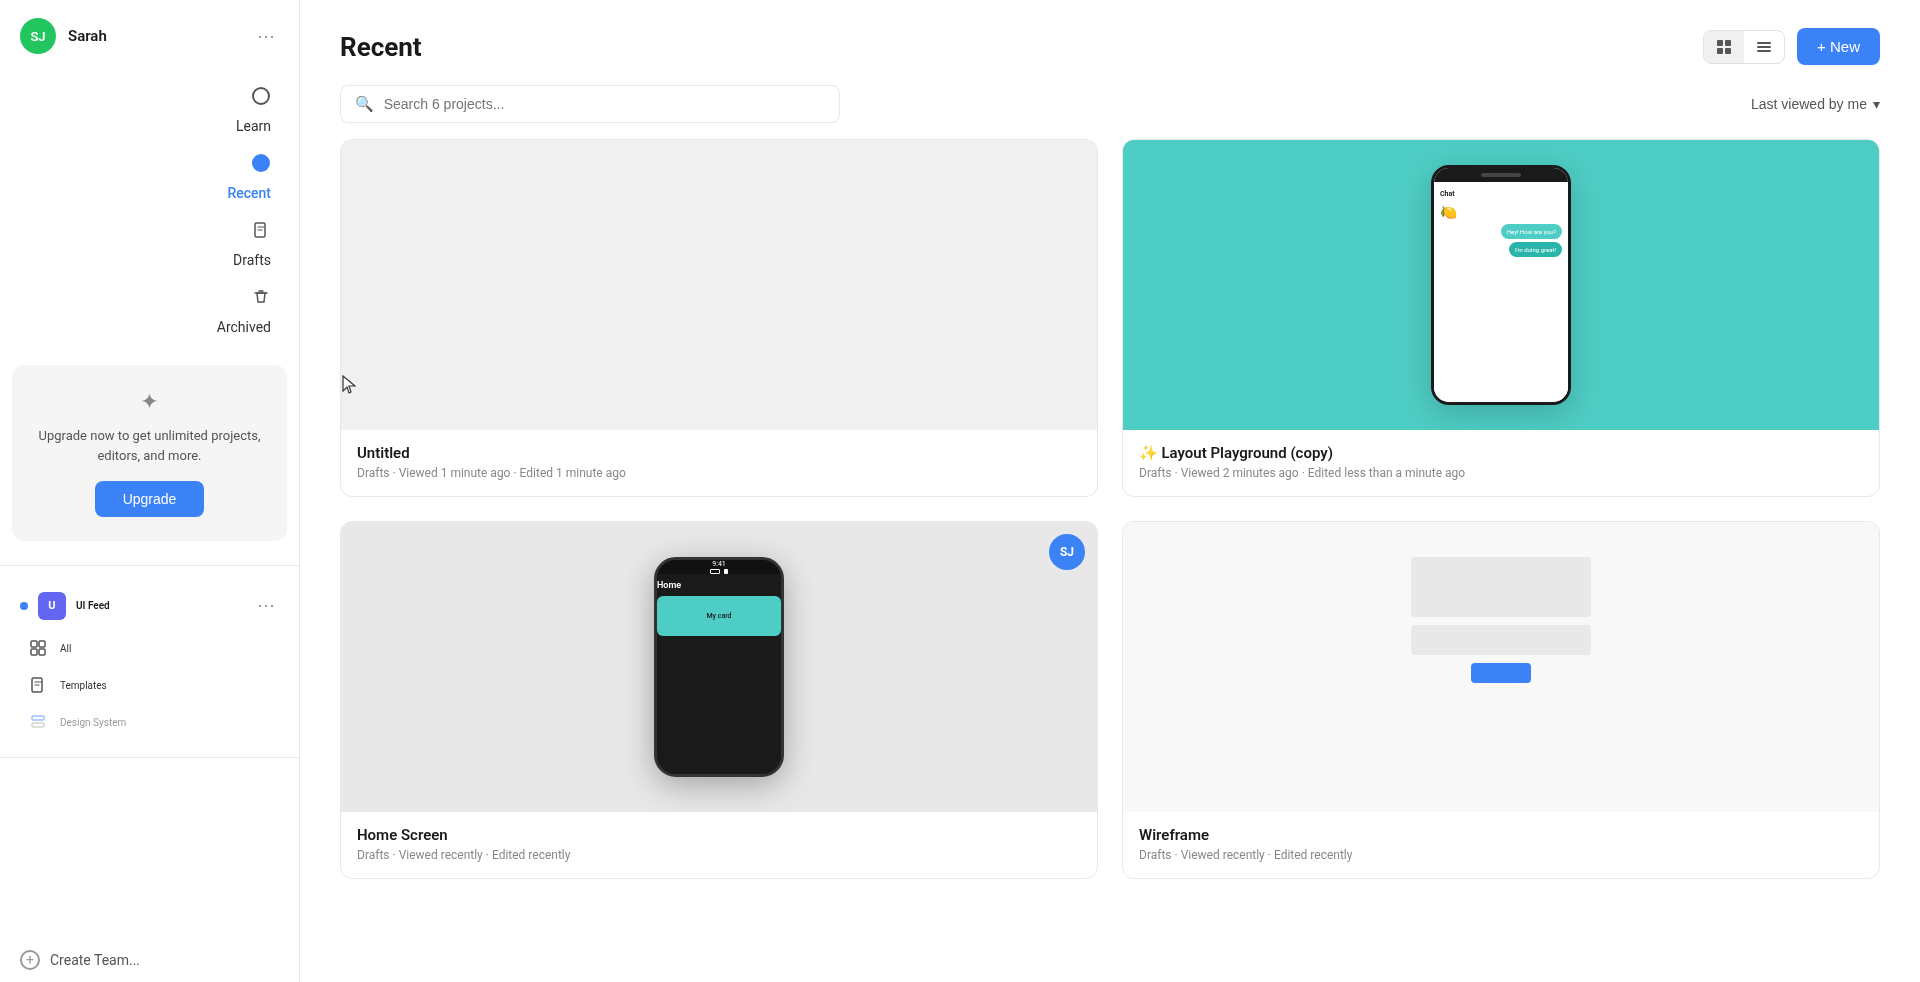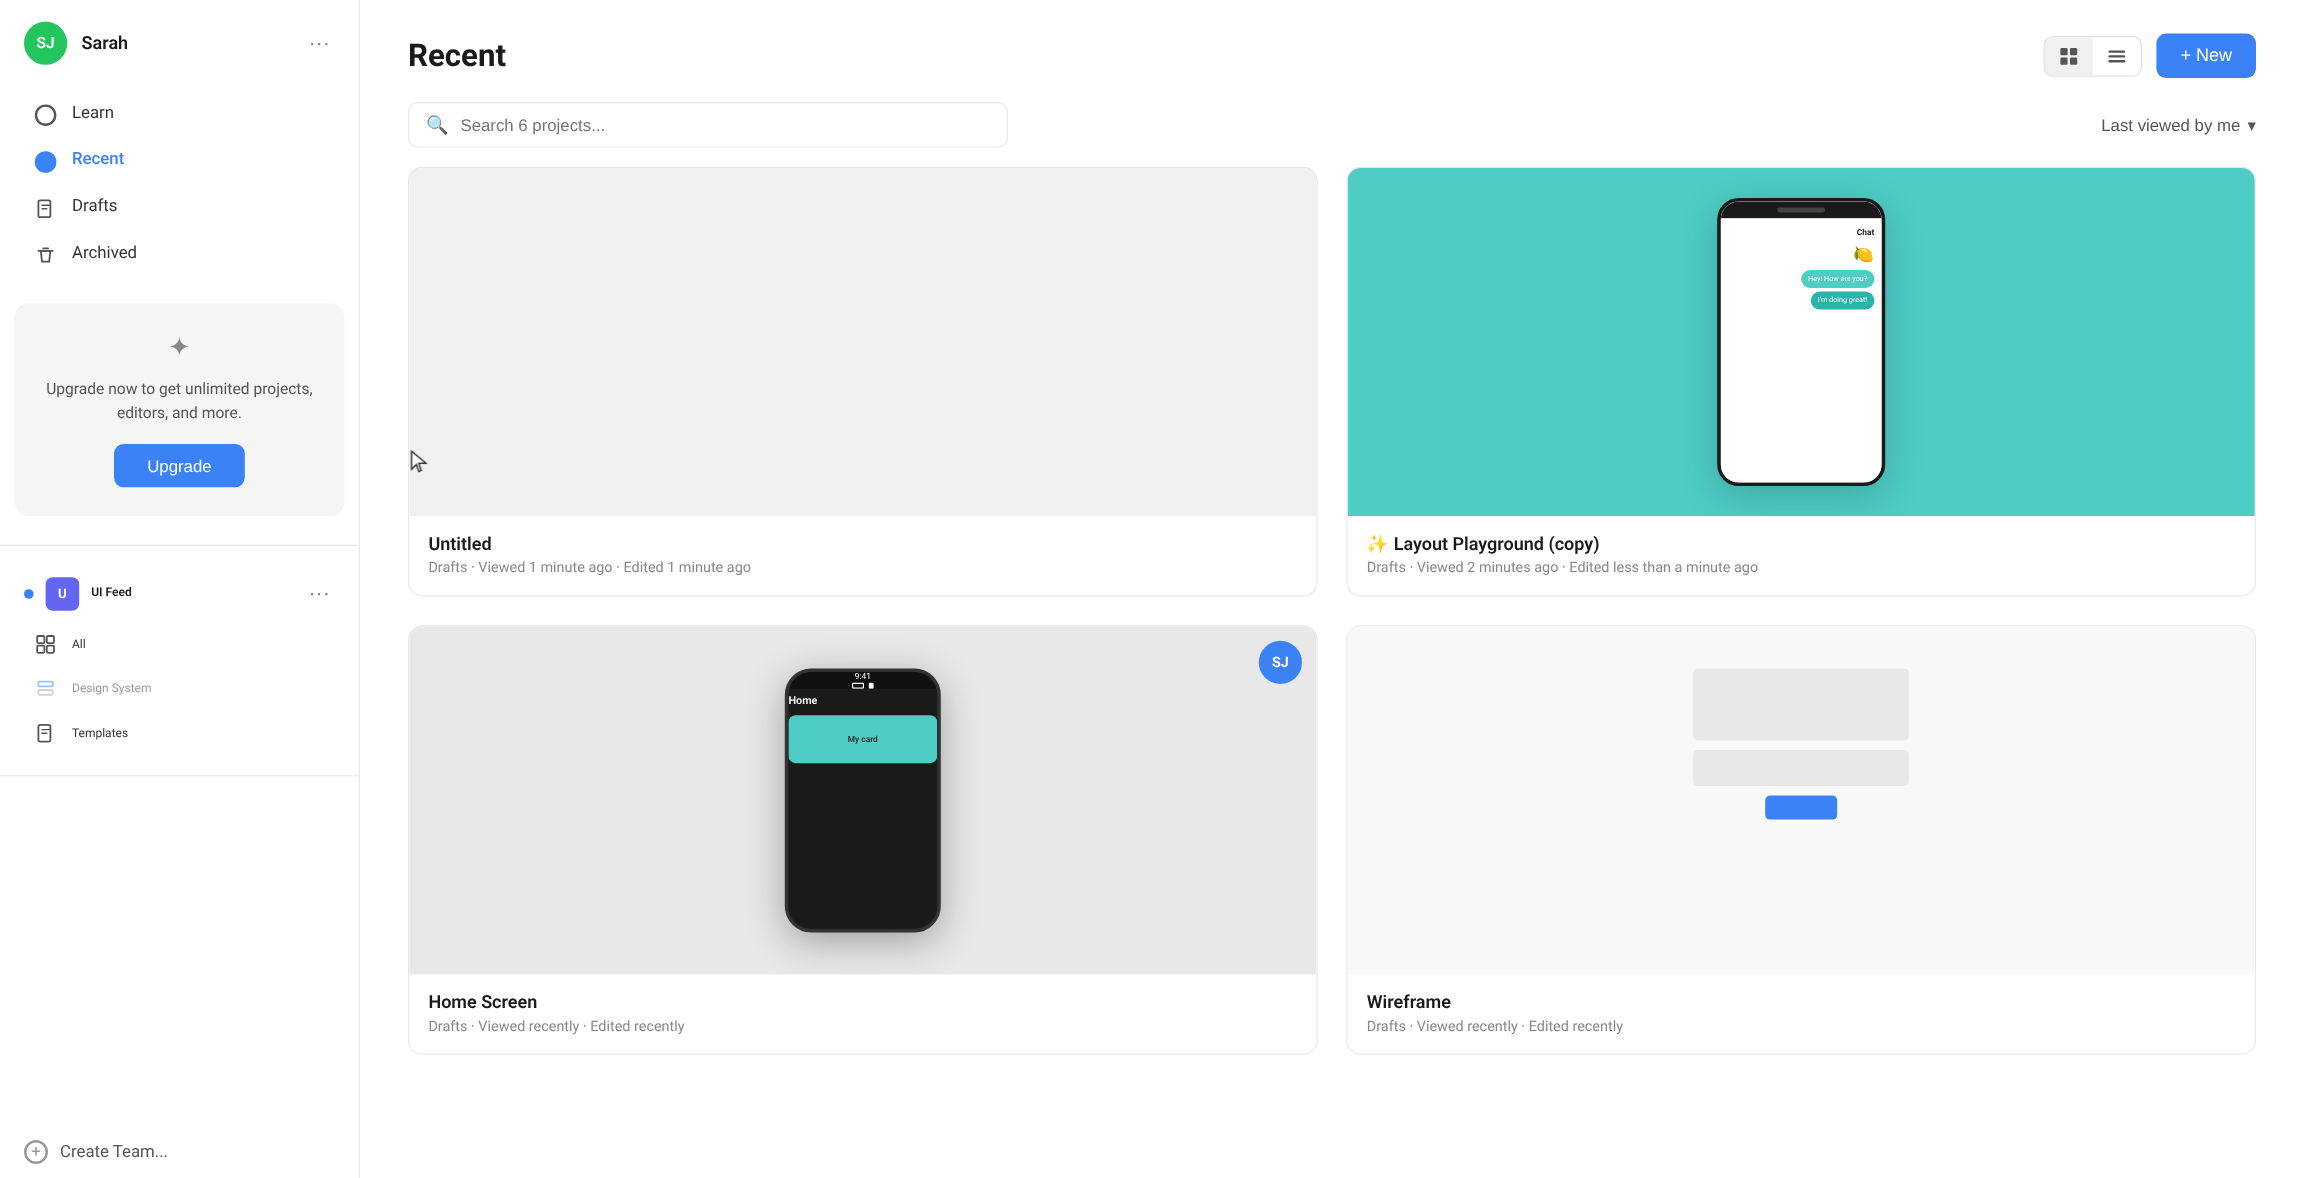--- a/index.html
+++ b/index.html
@@ -55,28 +55,29 @@
       font-size: 18px;
       padding: 4px;
     }
 
     .sidebar-nav {
       padding: 4px 0;
     }
 
     .nav-item {
       display: flex;
-      align-items: flex-start;
+      align-items: flex-end;
       gap: 12px;
       padding: 9px 20px;
       cursor: pointer;
       font-size: 14px;
       color: #333;
       border-radius: 6px;
       margin: 1px 8px;
+      flex-direction: column;
     }
     .nav-item.active { color: #3b82f6; font-weight: 500; }
 
     .nav-icon {
       width: 20px;
       height: 20px;
       display: flex;
       align-items: center;
       justify-content: center;
       flex-shrink: 0;
@@ -376,21 +377,20 @@
       justify-content: center;
     }
 
     .phone-screen {
       flex: 1;
       background: #fff;
       padding: 6px;
       font-size: 8px;
       display: flex;
       flex-direction: column;
-      text-align: right;
     }
 
     .chat-header-bar {
       font-size: 7px;
       font-weight: 700;
       color: #1a1a1a;
       margin-bottom: 4px;
       padding: 2px 0;
     }
 
@@ -597,38 +597,38 @@
         <svg width="18" height="18" viewBox="0 0 18 18" fill="none">
           <rect x="2" y="2" width="6" height="6" rx="1" stroke="#555" stroke-width="1.5"></rect>
           <rect x="10" y="2" width="6" height="6" rx="1" stroke="#555" stroke-width="1.5"></rect>
           <rect x="2" y="10" width="6" height="6" rx="1" stroke="#555" stroke-width="1.5"></rect>
           <rect x="10" y="10" width="6" height="6" rx="1" stroke="#555" stroke-width="1.5"></rect>
         </svg>
       </div>
       <span>All</span>
     </div>
 
+    <div class="team-nav-item">
+      <div class="nav-icon">
+        <svg width="18" height="18" viewBox="0 0 18 18" fill="none">
+          <rect x="3" y="2" width="10" height="14" rx="1.5" fill="none" stroke="#555" stroke-width="1.5"></rect>
+          <path d="M6 6h6M6 9h4" stroke="#555" stroke-width="1.2" stroke-linecap="round"></path>
+        </svg>
+      </div>
+      <span>Templates</span>
+    </div>
+
     <div class="team-nav-item" style="opacity:0.5;">
       <div class="nav-icon">
         <svg width="18" height="18" viewBox="0 0 18 18" fill="none">
           <rect x="3" y="3" width="12" height="4" rx="1" stroke="#3b82f6" stroke-width="1.5"></rect>
           <rect x="3" y="10" width="12" height="4" rx="1" stroke="#aaa" stroke-width="1.5"></rect>
         </svg>
       </div>
       <span>Design System</span>
-    </div>
-
-    <div class="team-nav-item">
-      <div class="nav-icon">
-        <svg width="18" height="18" viewBox="0 0 18 18" fill="none">
-          <rect x="3" y="2" width="10" height="14" rx="1.5" fill="none" stroke="#555" stroke-width="1.5"></rect>
-          <path d="M6 6h6M6 9h4" stroke="#555" stroke-width="1.2" stroke-linecap="round"></path>
-        </svg>
-      </div>
-      <span>Templates</span>
     </div>
   </div>
 
   <div class="divider"></div>
 
   <div class="create-team">
     <div class="plus-icon">+</div>
     <span>Create Team...</span>
   </div>
 </div>

